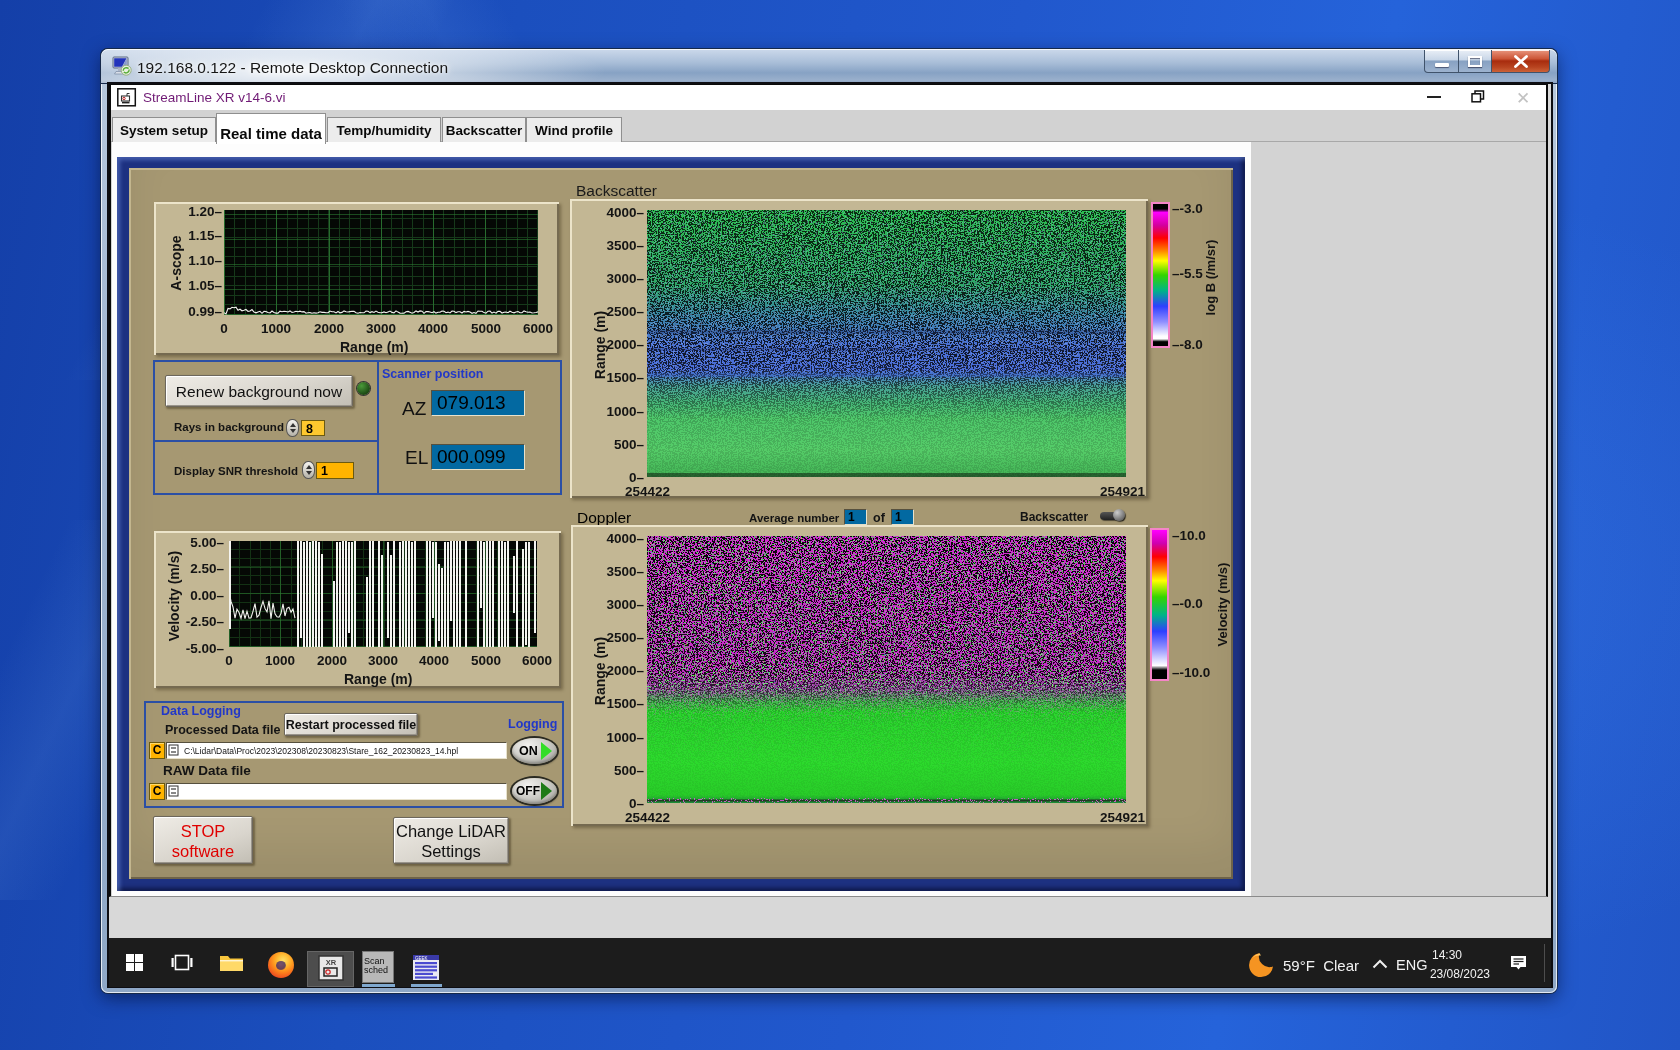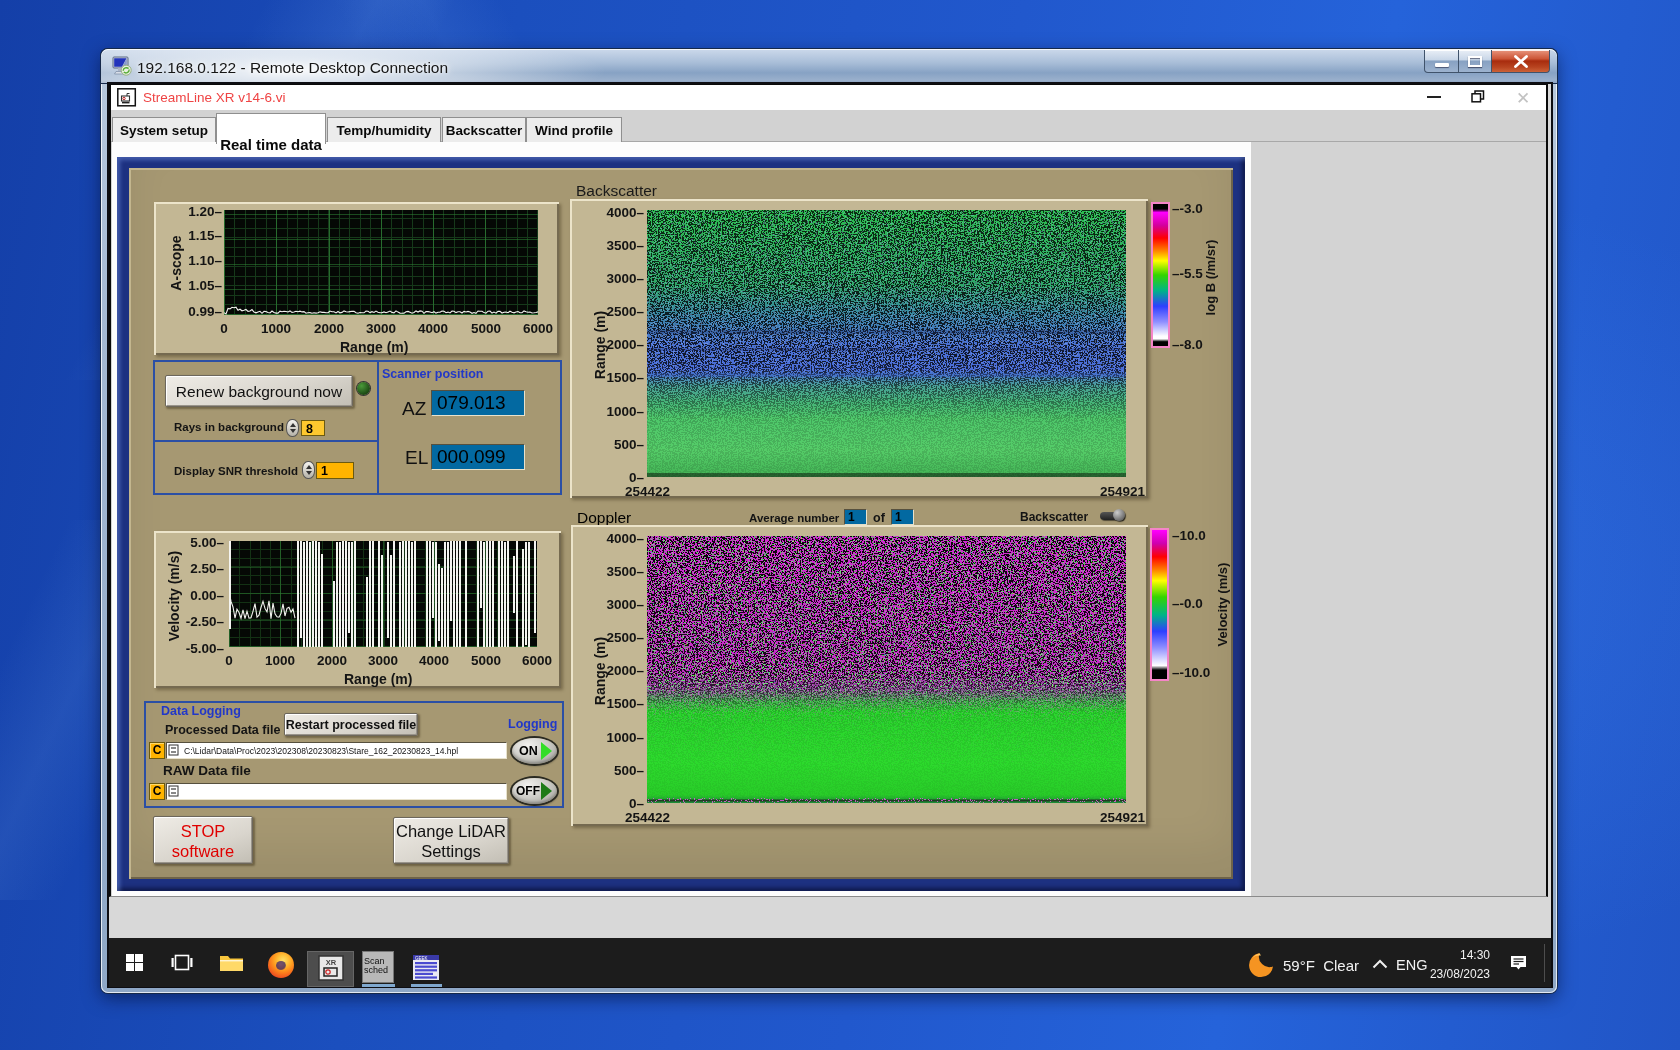--- a/index.html
+++ b/index.html
@@ -27,25 +27,25 @@
 #cbmax{left:1459px;width:33px;border-left:none;background:linear-gradient(180deg,#e9eff7 0%,#c8d6e7 45%,#87a1c2 50%,#9db3cf 100%)}
 #cbclose{left:1492px;width:58px;border-left:none;border-radius:0 0 4px 0;
 background:linear-gradient(180deg,#e8967e 0%,#cc5536 40%,#a82c0e 50%,#b84420 78%,#cc6238 100%)}
 .glyph{position:absolute;color:#fff}
 
 #client{left:107px;top:82px;width:1446px;height:906px;background:#0d0d12}
 #screen{left:109px;top:84px;width:1442px;height:903px;background:#d8d8d8}
 
 #viwin{left:109px;top:84px;width:1439px;height:813px;background:#d3d3d3;border:2px solid #0a0a0a;border-bottom:1px solid #8a8a8a}
 #vititle{left:111px;top:85px;width:1435px;height:25px;background:#fff}
-#vititletext{left:143px;top:90px;font-size:13.5px;color:#ef4444}
+#vititletext{left:143px;top:90px;font-size:13.5px;color:#701a75}
 #tabstrip{left:111px;top:110px;width:1435px;height:32px;background:#d2d2d2;border-bottom:1px solid #a8a8a8}
 .tab{position:absolute;top:117px;height:25px;background:#ececec;border:1px solid #8f8f8f;border-bottom:none;
 font-weight:bold;font-size:13.5px;color:#0a0a0a;text-align:center;padding-top:5px}
-#tabactive{top:113px;height:31px;background:#fff;z-index:5;font-size:15px;padding-top:22px;border-bottom:none}
+#tabactive{top:113px;height:31px;background:#fff;z-index:5;font-size:15px;padding-top:11px;border-bottom:none}
 
 #page{left:111px;top:142px;width:1435px;height:754px;background:#d3d3d3}
 #viewport{left:112px;top:142px;width:1139px;height:754px;background:#fdfdfd}
 #navy{left:117px;top:157px;width:1128px;height:734px;background:#1d3181;
 box-shadow:inset 3px 3px 4px rgba(120,150,230,.45), inset -3px -3px 4px rgba(0,0,20,.5)}
 #tan{left:129px;top:168px;width:1104px;height:711px;background:#a69872;
 box-shadow:inset 2px 2px 0 #c3b68e, inset -2px -2px 0 #6e6349, inset 0 -30px 40px rgba(0,0,0,.07)}
 
 .panel{position:absolute;background:#c3b794;
 box-shadow:inset 2px 2px 0 #ece4ca, inset -2px -2px 0 #756a50, 2px 2px 3px rgba(40,30,10,.35)}
@@ -520,21 +520,21 @@
 <div class="abs" style="left:411px;top:984px;width:31px;height:2.5px;background:#7fa8cf"></div>
 <svg class="abs" style="left:1249px;top:952px" width="25" height="26" viewBox="0 0 25 26">
 <path d="M10.5,1.2 A12,12 0 1 0 24,14.5 A10.5,10.5 0 0 1 10.5,1.2 Z" fill="#f59422"></path>
 <path d="M10.5,1.2 A12,12 0 0 0 3.5,5.8 A11,11 0 0 1 12,3.6 Z" fill="#ffc35e"></path>
 </svg>
 <div class="traytext" style="left:1283px;top:957px">59°F&nbsp; Clear</div>
 <svg class="abs" style="left:1372px;top:959px" width="16" height="10" viewBox="0 0 16 10">
 <path d="M1.5,8.5 L8,2 L14.5,8.5" fill="none" stroke="#eee" stroke-width="2"></path>
 </svg>
 <div class="traytext" style="left:1396px;top:957px;font-size:14.5px">ENG</div>
-<div class="traytext" style="left:1432px;top:948px;width:58px;font-size:12px;text-align:right">14:30</div>
+<div class="traytext" style="left:1432px;top:948px;width:58px;font-size:12px;text-align:left">14:30</div>
 <div class="traytext" style="left:1425px;top:967px;width:65px;font-size:12px;text-align:right">23/08/2023</div>
 <div class="abs" style="left:1544px;top:944px;width:1px;height:38px;background:#4d4d4d"></div>
 <svg class="abs" style="left:1510px;top:955px" width="17" height="17" viewBox="0 0 17 17">
 <path d="M1,1 L16,1 L16,12 L10.5,12 L8.5,14.5 L6.5,12 L1,12 Z" fill="#fff"></path>
 <g stroke="#1c1c1c" stroke-width="1.2">
         <path d="M3.5,4 L13.5,4"></path>
         <path d="M3.5,6.5 L13.5,6.5"></path>
         <path d="M3.5,9 L9,9"></path>
       </g>
 </svg>

